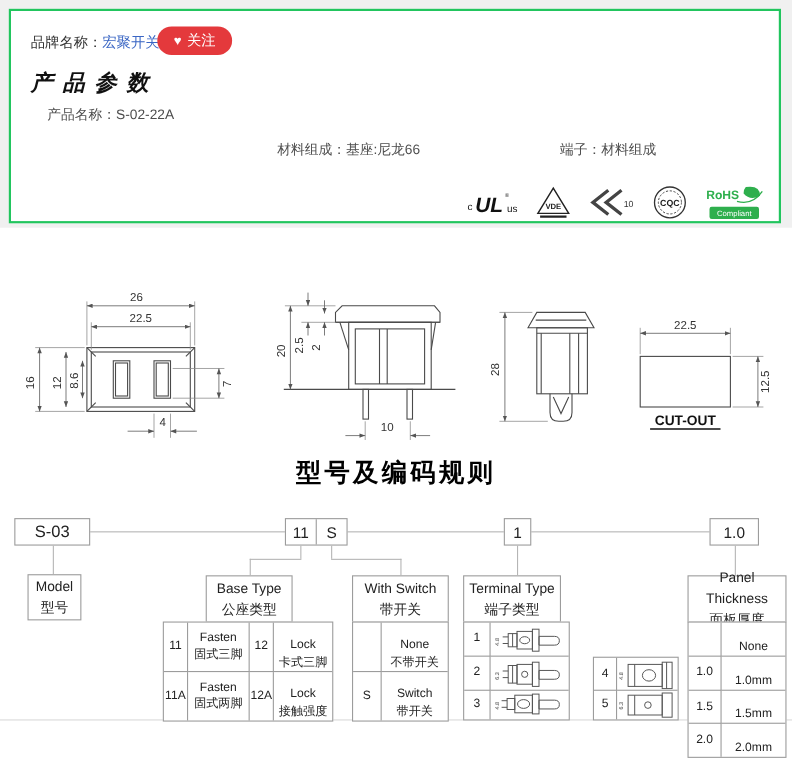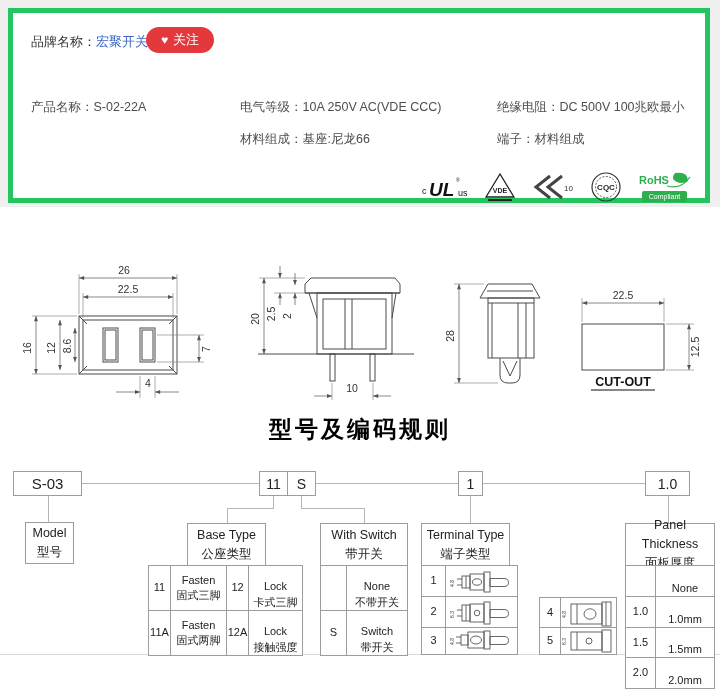--- a/index.html
+++ b/index.html
@@ -2,30 +2,30 @@
 <html><head>
 <meta charset="utf-8">
 <style>
   html,body { margin:0; padding:0; background:#fff; }
   body { font-family:"Liberation Sans", sans-serif; }
   .page { position:relative; width:720px; height:694px; background:#fff; overflow:hidden; }
 
   
   .topbg { position:absolute; left:0; top:0; width:720px; height:207px; background:#f0f0f0; }
   .card  { position:absolute; left:8px; top:8px; width:702px; height:195px; background:#fff;
-           border:5px solid #22c55e; box-sizing:border-box; }
+           border:2px solid #22c55e; box-sizing:border-box; }
   .brand-row { position:absolute; left:18px; top:20px; font-size:13px; color:#333; }
   .brand-link { color:#3a66c4; text-decoration:none; cursor:pointer; }
   .follow-btn { position:absolute; left:133px; top:14px; width:68px; height:26px; background:#e4393c;
            border:none; border-radius:14px; color:#fff; font-size:13px; display:flex; align-items:center;
            justify-content:center; gap:5px; cursor:pointer; font-family:inherit; }
   .follow-btn .heart { font-size:12px; line-height:1; }
   .params-title { position:absolute; left:18px; top:52px; font-family:"DejaVu Serif", serif;
            font-style:italic; font-weight:bold; font-size:20px; letter-spacing:9px; color:#111; }
-  .param { position:absolute; font-size:12.5px; color:#4d4d4d; white-space:nowrap; }
+  .param { position:absolute; font-size:12.5px; color:#4d4d4d; white-space:nowrap;margin-left:15px; }
   .certs { position:absolute; right:14px; top:152px; height:44px; display:flex; align-items:center; gap:13px; }
   .certs svg text { font-family:"Liberation Sans", sans-serif; }
 
   
   .sec-title { position:absolute; left:0; width:720px; text-align:center; font-size:23px;
            font-weight:bold; letter-spacing:3px; color:#000; }
 
   
   .dwg { position:absolute; }
   .dwg .ln   { stroke:#4a4a4a; stroke-width:1; fill:none; }
@@ -74,29 +74,24 @@
   <div class="topbg"></div>
   <div class="card">
     <div class="brand-row">
       <span>品牌名称：</span><a class="brand-link">宏聚开关</a>
     </div>
     <button class="follow-btn">
       <span class="heart">♥</span>
       <span>关注</span>
     </button>
 
+    <div class="params-title">产品参数</div>
 
     <div class="param" style="left:18px;top:86px">
       <span>产品名称：</span><span>S-02-22A</span>
-    </div>
-    <div class="param" style="left:227px;top:86px">
-      <span>电气等级：</span><span>10A 250V AC(VDE CCC)</span>
-    </div>
-    <div class="param" style="left:484px;top:86px">
-      <span>绝缘电阻：</span><span>DC 500V 100兆欧最小</span>
     </div>
     <div class="param" style="left:227px;top:118px">
       <span>材料组成：</span><span>基座:尼龙66</span>
     </div>
     <div class="param" style="left:484px;top:118px">
       <span>端子：</span><span>材料组成</span>
     </div>
 
     <div class="certs">
       <svg width="50" height="30">

